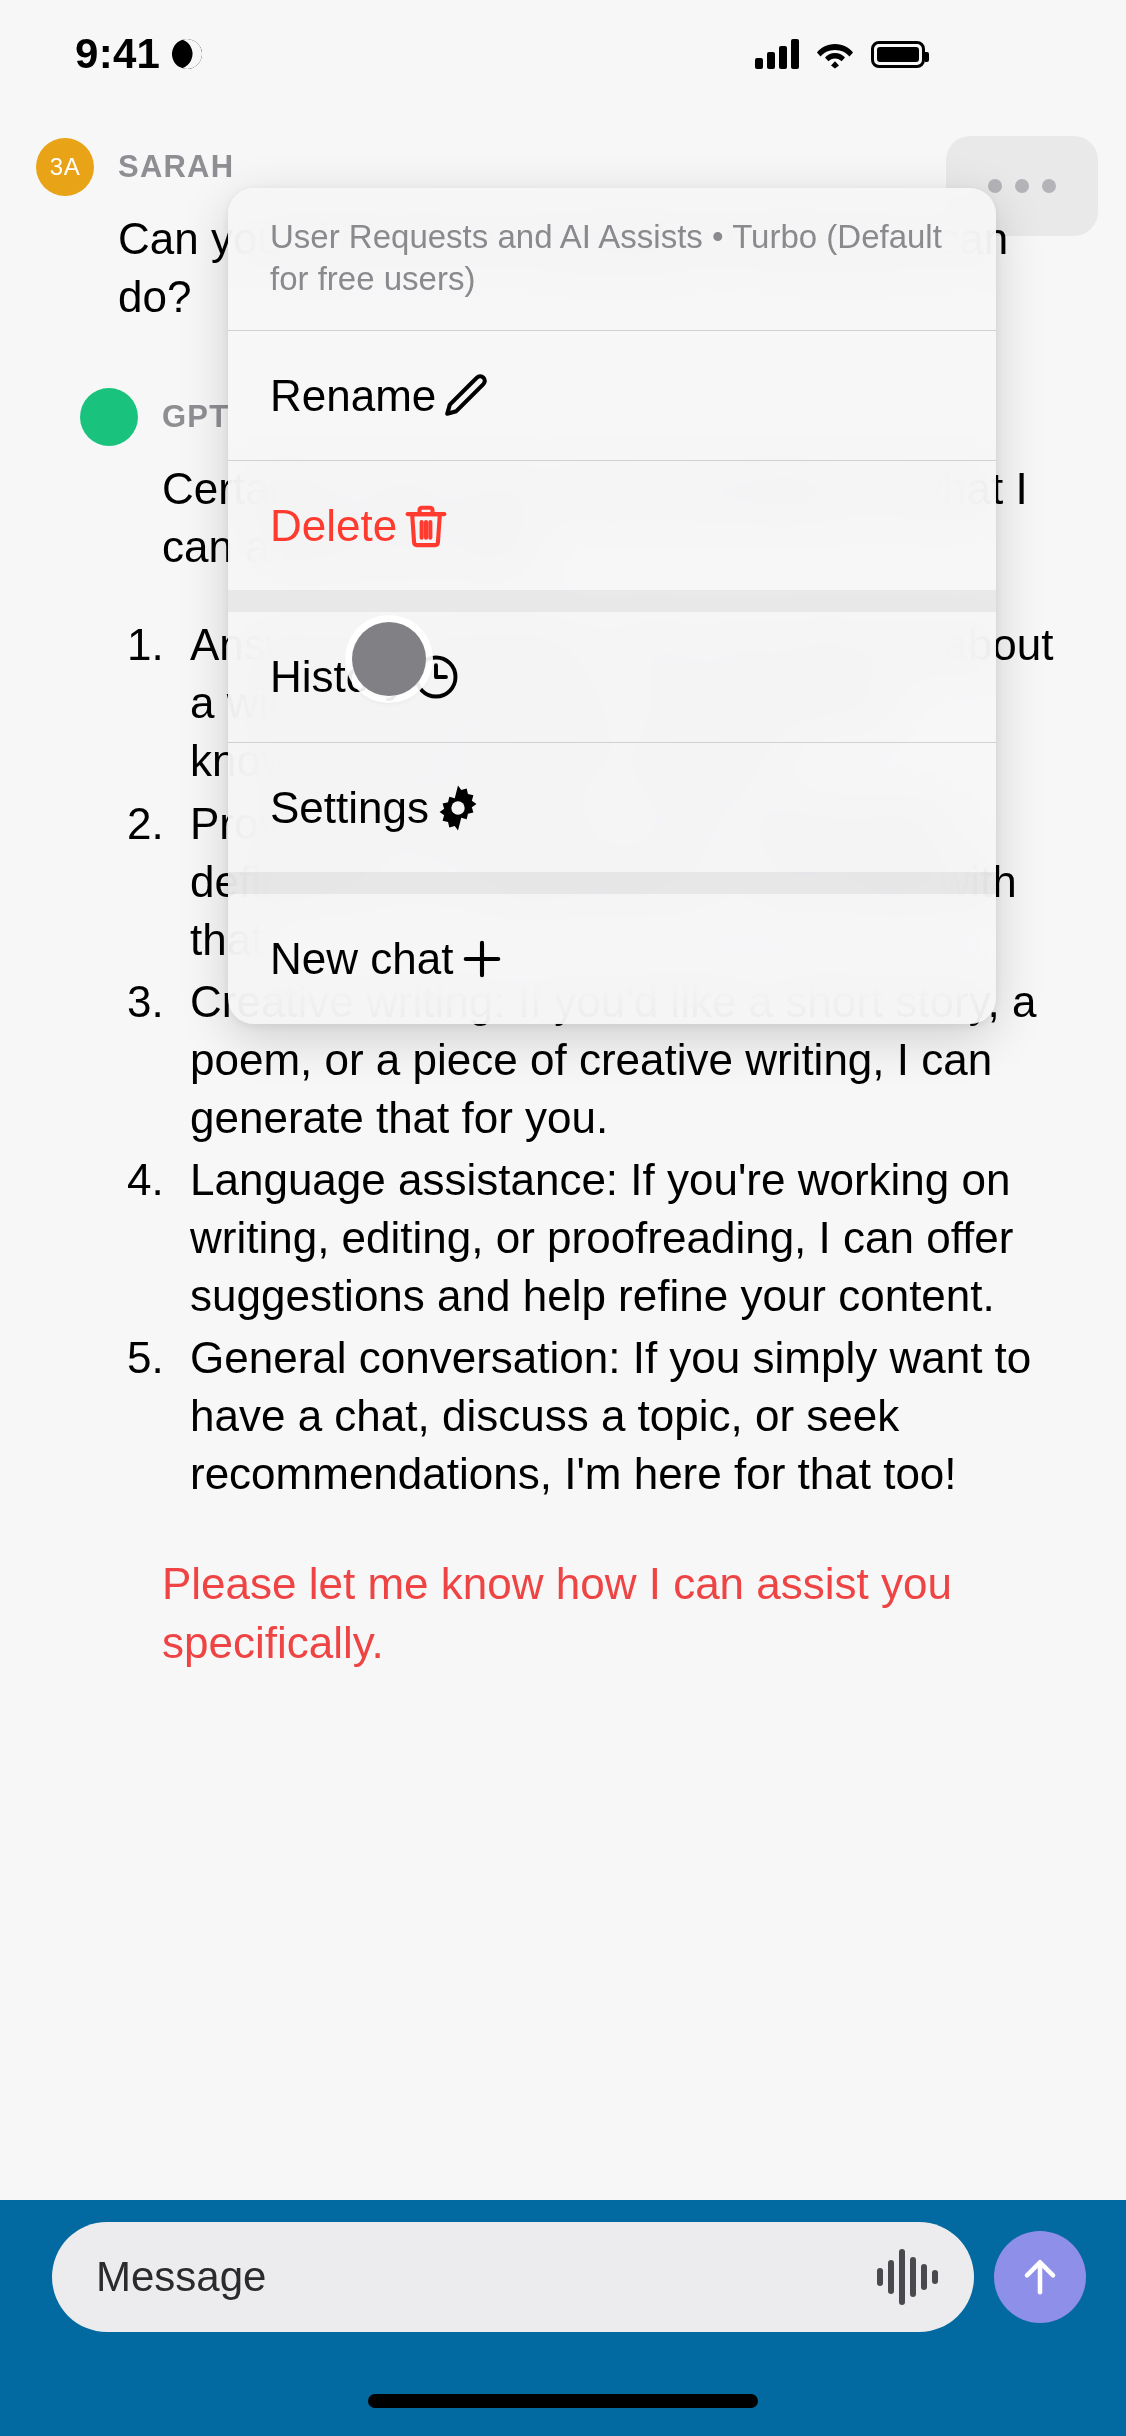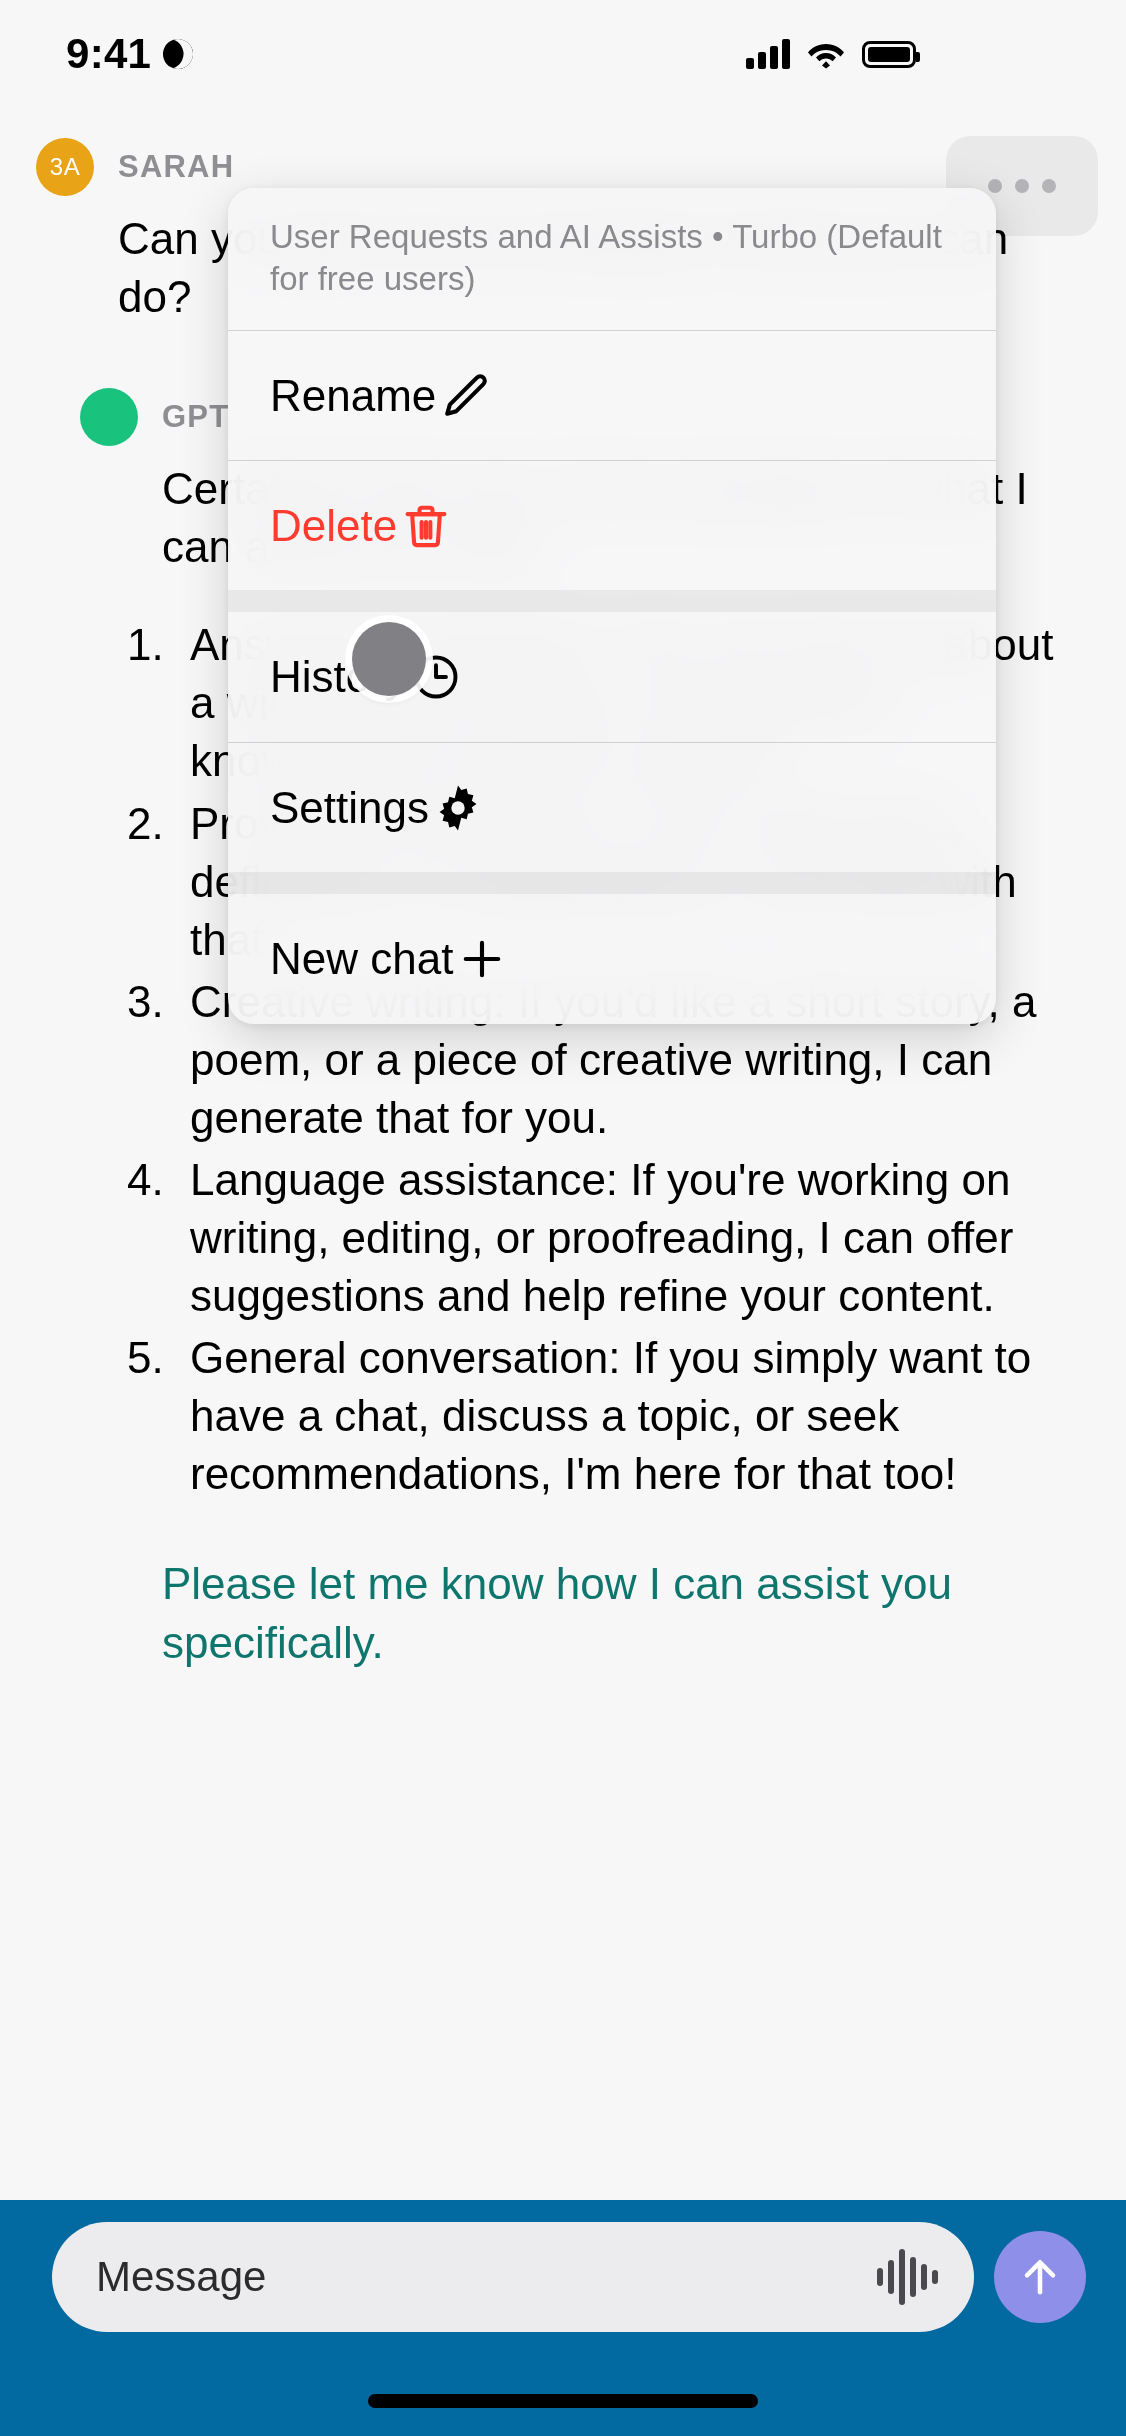--- a/index.html
+++ b/index.html
@@ -7,21 +7,21 @@
   body {
     font-family:"Liberation Sans", sans-serif;
     background:#f7f7f8;
     position:relative;
     overflow:hidden;
     -webkit-font-smoothing:antialiased;
   }
 
   
   .statusbar{
-    position:absolute; top:0; left:4px; width:996px; height:108px;
+    position:absolute; top:0; left:13px; width:996px; height:108px;
     display:flex; align-items:center; justify-content:space-between;
     padding:0 84px 0 62px;
   }
   .sb-left{ display:flex; align-items:center; gap:12px; }
   .sb-time{ font-size:42px; font-weight:600; color:#000; letter-spacing:0.3px; }
   .sb-moon{ width:30px; height:30px; position:relative; }
   .sb-moon::before{
     content:""; position:absolute; inset:0;
     border-radius:50%; background:#000;
     box-shadow:-9px -3px 0 0 #f7f7f8 inset;
@@ -50,21 +50,21 @@
     display:flex; align-items:center; justify-content:center;
     color:#fff; font-size:24px; font-weight:500; letter-spacing:.5px; flex:none; }
   .avatar.sarah{ background:#e8a317; }
   .avatar.gpt{ background:#19c37d; }
   .author{ font-size:31px; font-weight:700; color:#8e8e93; letter-spacing:1.2px; }
   .body{ font-size:44px; line-height:1.32; color:#000; padding-left:82px; }
   .msg.user{ margin-top:14px; }
   .msg.assistant{ margin-top:62px;margin-left:44px; }
   ol.points{ margin:40px 0 0 0; padding-left:96px; }
   ol.points li{ font-size:44px; line-height:1.32; color:#000; margin-bottom:4px; padding-left:14px; }
-  .closing{ font-size:44px; line-height:1.32; color:#0f766e; padding-left:82px; margin-top:52px; }
+  .closing{ font-size:44px; line-height:1.32; color:#ef4444; padding-left:82px; margin-top:52px; }
 
   
   .ctx-menu{
     position:absolute; left:228px; top:188px; width:768px;
     background:rgba(246,246,247,0.93);
     -webkit-backdrop-filter:blur(28px); backdrop-filter:blur(28px);
     border-radius:26px; overflow:hidden;
     box-shadow:0 14px 50px rgba(0,0,0,.16), 0 2px 10px rgba(0,0,0,.08);
     z-index:30;
   }

